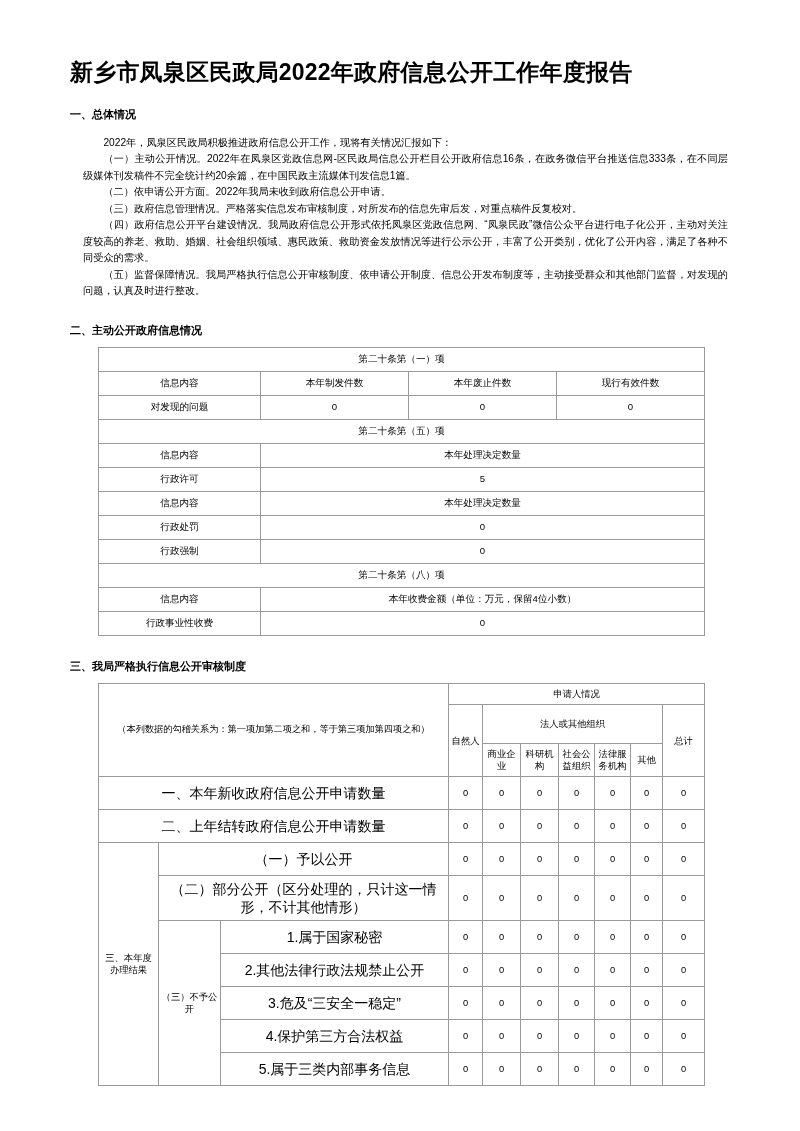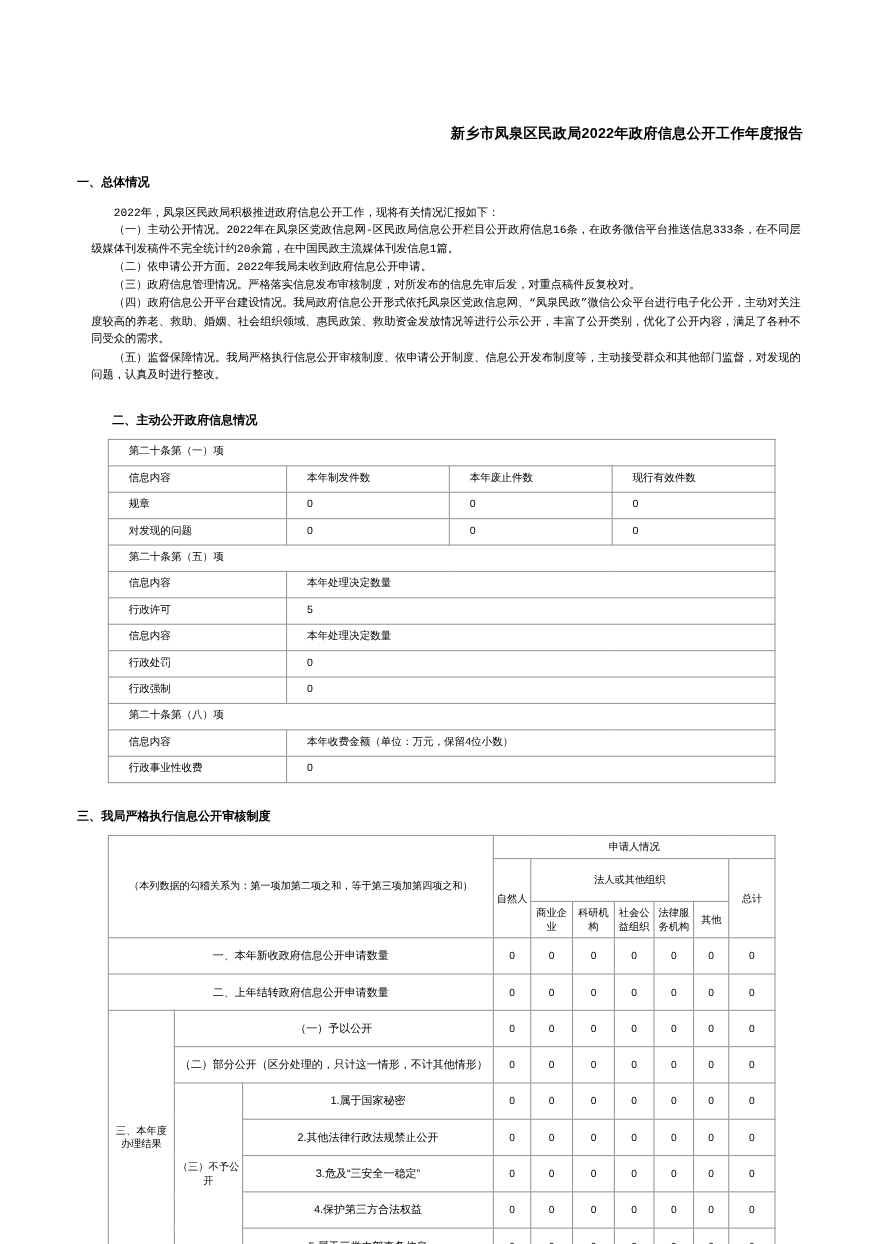--- a/index.html
+++ b/index.html
@@ -18,62 +18,62 @@
     position: relative;
     width: 800px;
     height: 1131px;
     box-sizing: border-box;
     padding: 0 70px;
     overflow: hidden;
     background: #fff;
   }
   .doc-title {
     margin: 0;
-    padding-top: 112px;
-    text-align: right;
-    font-size: 13px;
+    padding-top: 56px;
+    text-align: left;
+    font-size: 23px;
     font-weight: bold;
     letter-spacing: 0.2px;
     line-height: 1.4;
   }
   .section-heading {
     font-size: 11px;
     font-weight: bold;
     margin: 0;
     padding: 0;
     line-height: 1.5;
   }
-  .sec1-head { margin-top: 28px; }
-  .sec2-head { margin-top: 22px; margin-left: 32px; }
+  .sec1-head { margin-top: 18px; }
+  .sec2-head { margin-top: 22px; }
   .sec3-head { margin-top: 22px; }
 
   .body-block {
     margin-top: 12px;
     font-size: 10.2px;
     line-height: 1.62;
     text-align: justify;
     padding-left: 13px;
     padding-right: 2px;
-    font-family: Liberation Mono, monospace;
   }
   .body-block p {
     margin: 0;
     text-indent: 2em;
   }
 
   
   table.doc-table {
     border-collapse: collapse;
     width: 606px;
     margin: 9px 0 0 28px;
     table-layout: fixed;
     font-size: 9.6px;
   }
   table.doc-table td {
     border: 1px solid #9a9a9a;
+    text-align: center;
     vertical-align: middle;
     padding: 5px 18px;
     line-height: 1.35;
     word-break: break-all;
   }
   td.band {
     padding-top: 7px;
     padding-bottom: 7px;
   }
   td.tall {
@@ -95,21 +95,21 @@
     padding: 4px 2px;
     line-height: 1.3;
     word-break: break-all;
   }
   td.note-cell {
     height: 84px;
     font-size: 9.2px;
     padding: 4px 6px;
   }
   td.rowlabel {
-    font-size: 10px;
+    font-size: 14px;
   }
   td.numcell {
     font-size: 9.3px;
   }
   td.vlabel {
     font-size: 9.3px;
     line-height: 1.5;
   }
 </style>
 </head>
@@ -142,26 +142,20 @@
     <tbody>
 
       <tr>
         <td class="band" colspan="4">第二十条第（一）项</td>
       </tr>
       <tr>
         <td>信息内容</td>
         <td>本年制发件数</td>
         <td>本年废止件数</td>
         <td>现行有效件数</td>
-      </tr>
-      <tr>
-        <td>规章</td>
-        <td>0</td>
-        <td>0</td>
-        <td>0</td>
       </tr>
       <tr>
         <td>对发现的问题</td>
         <td>0</td>
         <td>0</td>
         <td>0</td>
       </tr>
 
       <tr>
         <td class="band" colspan="4">第二十条第（五）项</td>

